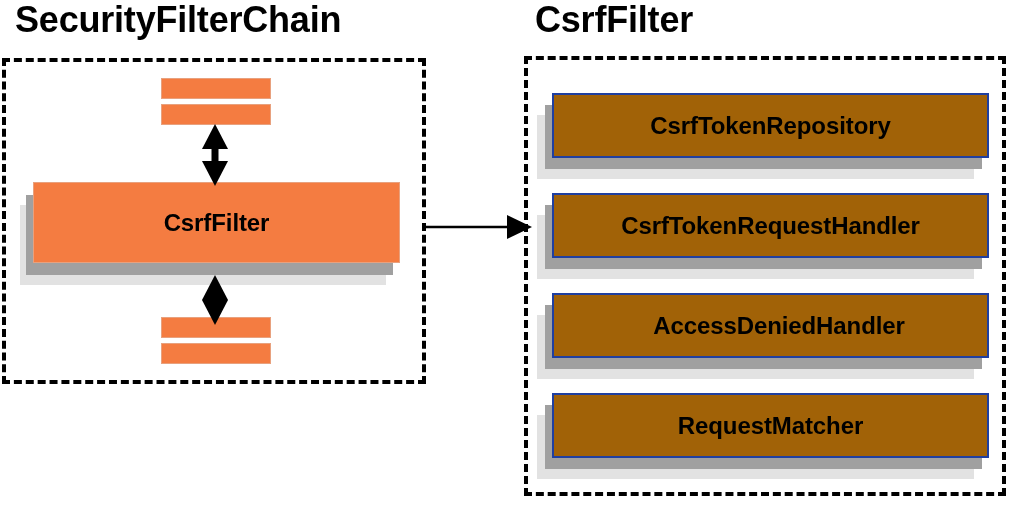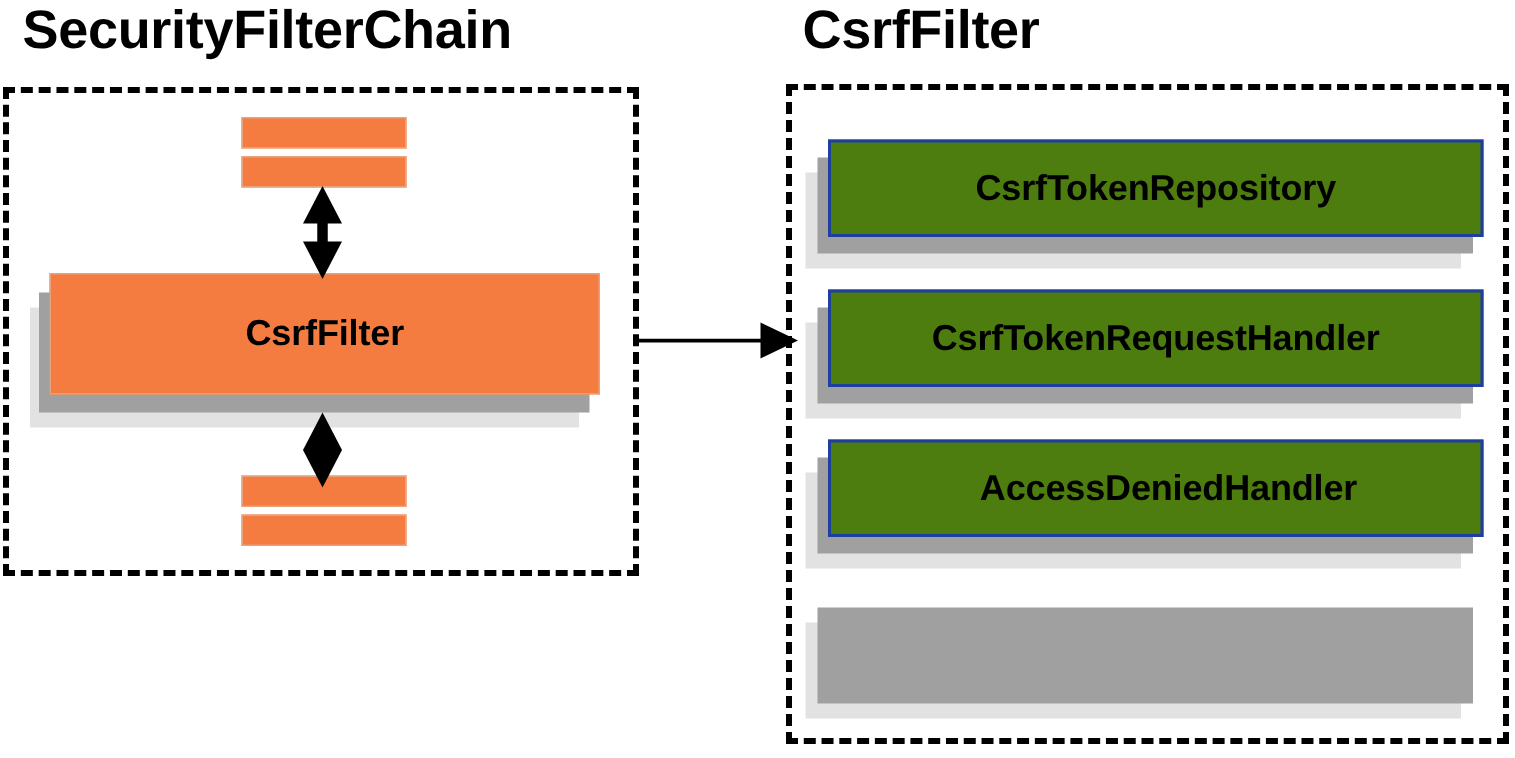--- a/index.html
+++ b/index.html
@@ -80,21 +80,21 @@
     text-align: center;
   }
 
   
   .card.orange .face {
     background: #f47c41;
     border: 1px solid #e8a17e;
   }
   
   .card.blue .face {
-    background: #4d7c0f;
+    background: #a16207;
     border: 2px solid #1f3fa0;
     align-items: center;
   }
 
   
   .bar {
     position: absolute;
     box-sizing: border-box;
     background: #f47c41;
     border: 1px solid #e8a17e;
@@ -158,20 +158,23 @@
     <div class="shadow-far" style="left:0px; top:22px; width:437px; height:64px;"></div>
     <div class="shadow-near" style="left:8px; top:12px; width:437px; height:64px;"></div>
     <div class="face" style="left:15px; top:0px; width:437px; height:65px;padding-left:17px;">
       <span class="label">AccessDeniedHandler</span>
     </div>
   </div>
 
   <div class="card blue" style="left:537px; top:393px; width:452px; height:86px;">
     <div class="shadow-far" style="left:0px; top:22px; width:437px; height:64px;"></div>
     <div class="shadow-near" style="left:8px; top:12px; width:437px; height:64px;"></div>
+    <div class="face" style="left:15px; top:0px; width:437px; height:65px;">
+      <span class="label">RequestMatcher</span>
+    </div>
   </div>
 
   <svg id="arrow-layer" viewBox="0 0 1010 505" width="1010" height="505">
 
     <g>
       <line x1="215" y1="136" x2="215" y2="174" stroke="#000000" stroke-width="7"></line>
       <polygon points="215,124 202,149 228,149" fill="#000000"></polygon>
       <polygon points="215,186 202,161 228,161" fill="#000000"></polygon>
     </g>
 

